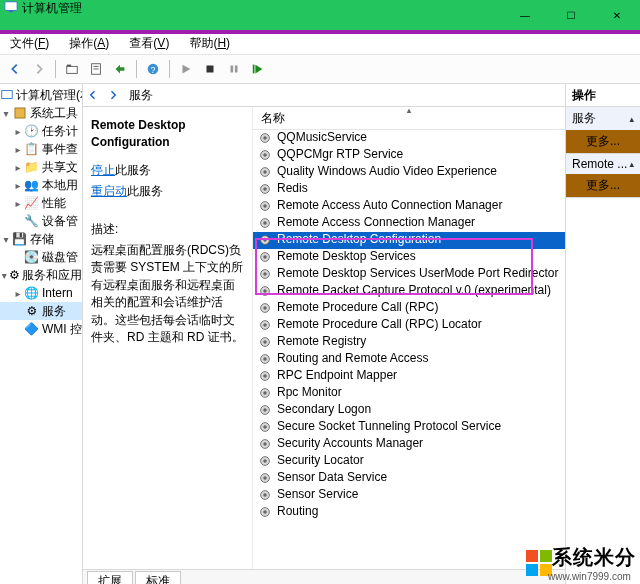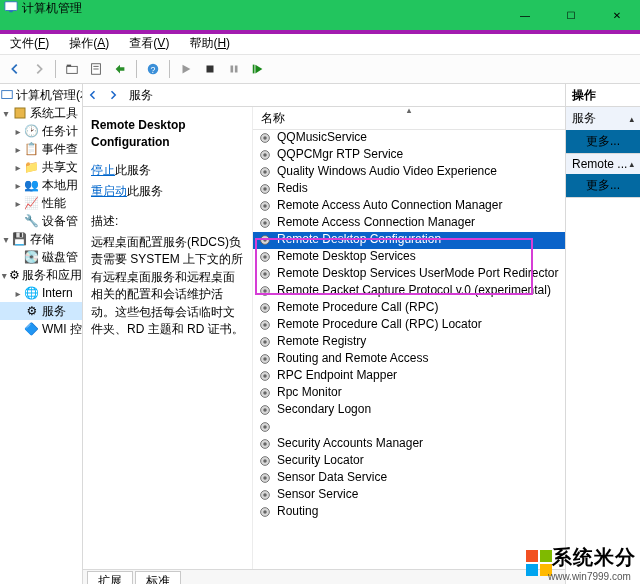--- a/index.html
+++ b/index.html
@@ -27,39 +27,39 @@
 .l2{padding-left:12px}
 .center{flex:1;display:flex;flex-direction:column;border-right:1px solid #d9d9d9;min-width:0}
 .center-header{height:22px;border-bottom:1px solid #d9d9d9;display:flex;align-items:center;background:#fff}
 .center-header .hbtns{display:flex}
 .center-header .hbtn{width:20px;height:20px;display:flex;align-items:center;justify-content:center;color:#1a66c9}
 .center-header .htitle{padding-left:6px}
 .center-main{flex:1;display:flex;min-height:0}
 .service-detail{width:170px;border-right:1px solid #ececec;padding:6px 8px;box-sizing:border-box;overflow:hidden}
 .service-detail .svc-name{font-weight:bold;margin-bottom:10px}
 .service-detail .link{color:#0066cc;text-decoration:underline;margin-right:0}
-.service-detail .desc-label{margin-top:12px}
+.service-detail .desc-label{margin-top:20px}
 .service-detail p{margin:4px 0;line-height:1.45}
 .service-list{flex:1;overflow:hidden;position:relative}
 .service-list .col-header{height:22px;border-bottom:1px solid #e5e5e5;display:flex;align-items:center;padding-left:8px;position:relative}
 .service-list .col-header .sort{position:absolute;left:50%;top:-2px;font-size:9px;color:#666;transform:translateX(-50%)}
 .svc-items{overflow:hidden}
 .svc-row{height:17px;display:flex;align-items:flex-start;padding-left:4px;white-space:nowrap}
 .svc-row .svc-icon{width:16px;height:16px;margin-right:4px;display:inline-flex;align-items:center;justify-content:center}
 .svc-row.selected{background:#0a63c9;color:#fff}
 .highlight-box{position:absolute;border:2px solid #d63dd6;pointer-events:none;left:2px;width:274px;top:131px;height:53px}
 .tabs{height:20px;border-top:1px solid #d9d9d9;display:flex;align-items:flex-end;padding-left:4px;background:#f7f7f7}
 .tabs .tab{border:1px solid #c9c9c9;border-bottom:none;padding:1px 10px;margin-right:2px;background:#fff;font-size:12px;position:relative;top:1px}
 .tabs .tab.active{background:#fff}
 .actions{width:74px;background:#fff}
 .actions-header{height:22px;border-bottom:1px solid #d9d9d9;display:flex;align-items:center;padding-left:6px;font-weight:bold;background:#fff}
 .action-section{background:#eef3fb;border-bottom:1px solid #d9d9d9}
 .action-section .sec-title{display:flex;align-items:center;justify-content:space-between;padding:3px 6px;font-size:12px}
 .action-section .sec-title .arrow{font-size:9px;color:#333}
-.action-section .more{padding:3px 6px 3px 20px;background:#0369a1}
+.action-section .more{padding:3px 6px 3px 20px;background:#a16207}
 .watermark{position:absolute;right:4px;bottom:2px;display:flex;align-items:center;pointer-events:none}
 .watermark .ms{display:grid;grid-template-columns:12px 12px;grid-template-rows:12px 12px;gap:2px}
 .watermark .ms div:nth-child(1){background:#f25022}
 .watermark .ms div:nth-child(2){background:#7fba00}
 .watermark .ms div:nth-child(3){background:#00a4ef}
 .watermark .ms div:nth-child(4){background:#ffb900}
 .watermark .txt{font-size:20px;font-weight:bold;letter-spacing:1px}
 .watermark .sub{font-size:10px;color:#555;margin-left:-4px;align-self:flex-end}
 svg{display:block}
 </style>
@@ -421,20 +421,21 @@
                 </span>
                 <span>Secondary Logon</span>
               </div>
               <div class="svc-row">
                 <span class="svc-icon">
                   <svg width="14" height="14" viewBox="0 0 16 16">
                     <circle cx="8" cy="8" r="5" fill="#d8d8d8" stroke="#666"></circle>
                     <circle cx="8" cy="8" r="2" fill="#666"></circle>
                   </svg>
                 </span>
+                <span>Secure Socket Tunneling Protocol Service</span>
               </div>
               <div class="svc-row">
                 <span class="svc-icon">
                   <svg width="14" height="14" viewBox="0 0 16 16">
                     <circle cx="8" cy="8" r="5" fill="#d8d8d8" stroke="#666"></circle>
                     <circle cx="8" cy="8" r="2" fill="#666"></circle>
                   </svg>
                 </span>
                 <span>Security Accounts Manager</span>
               </div>

